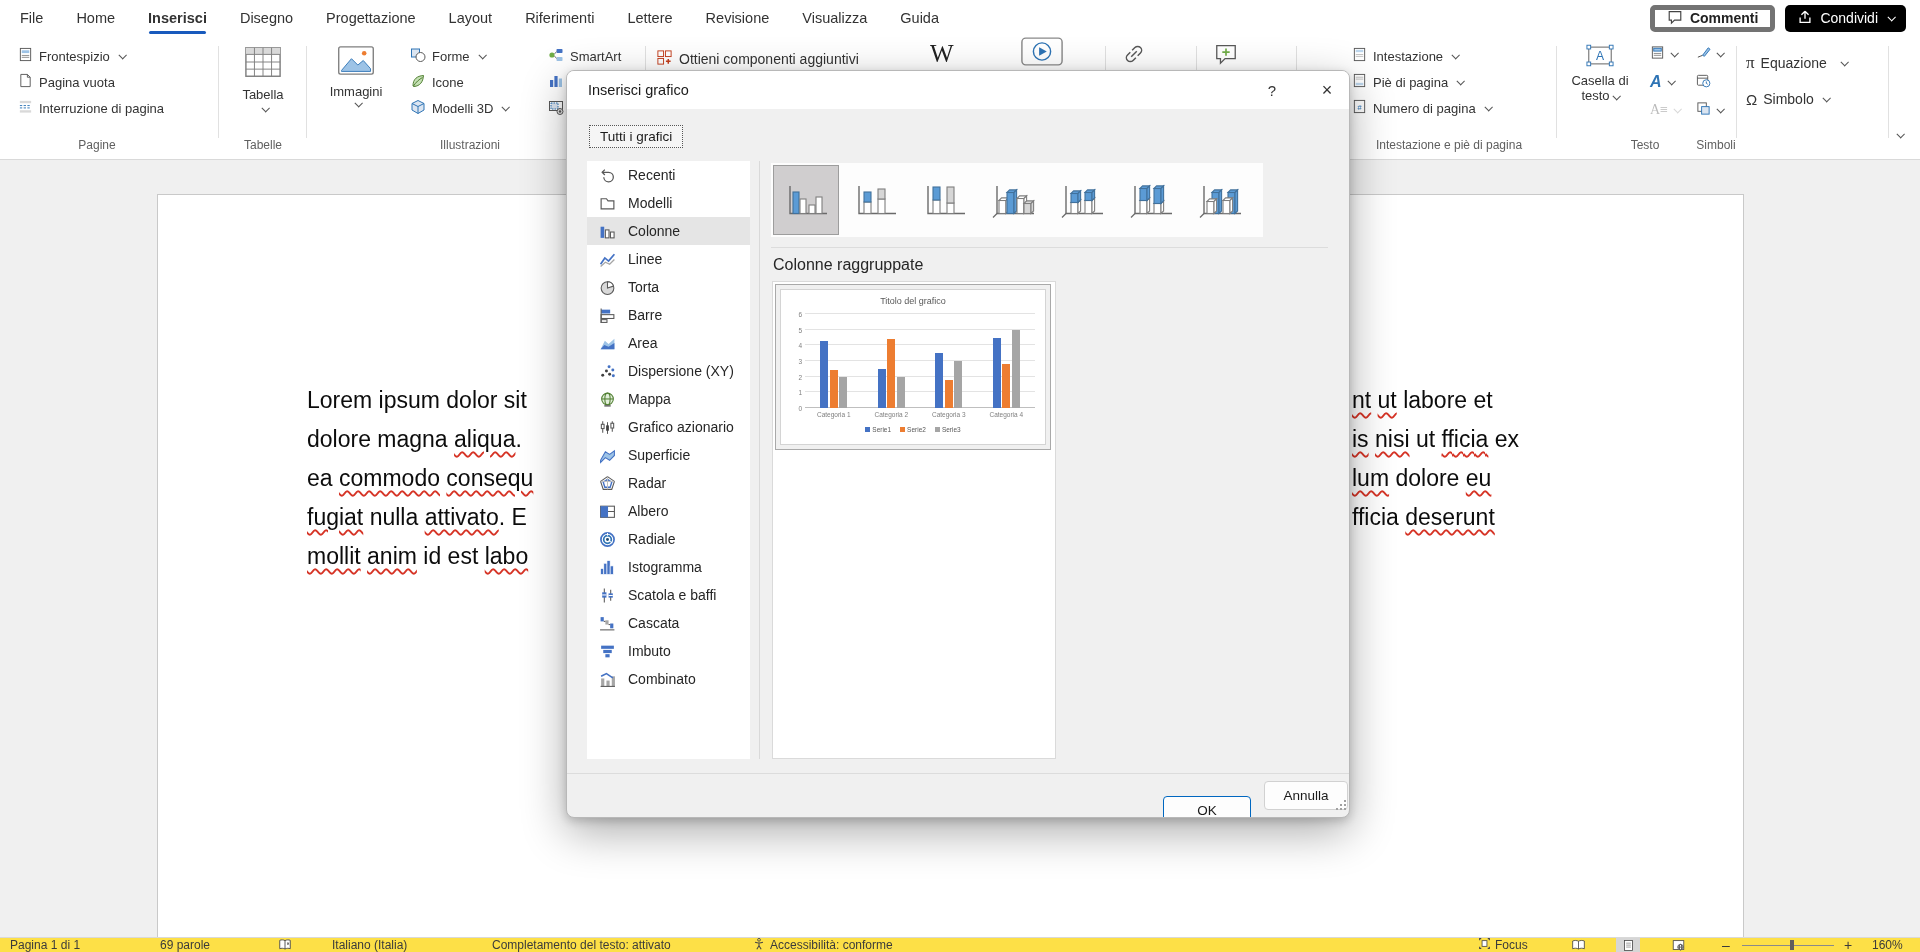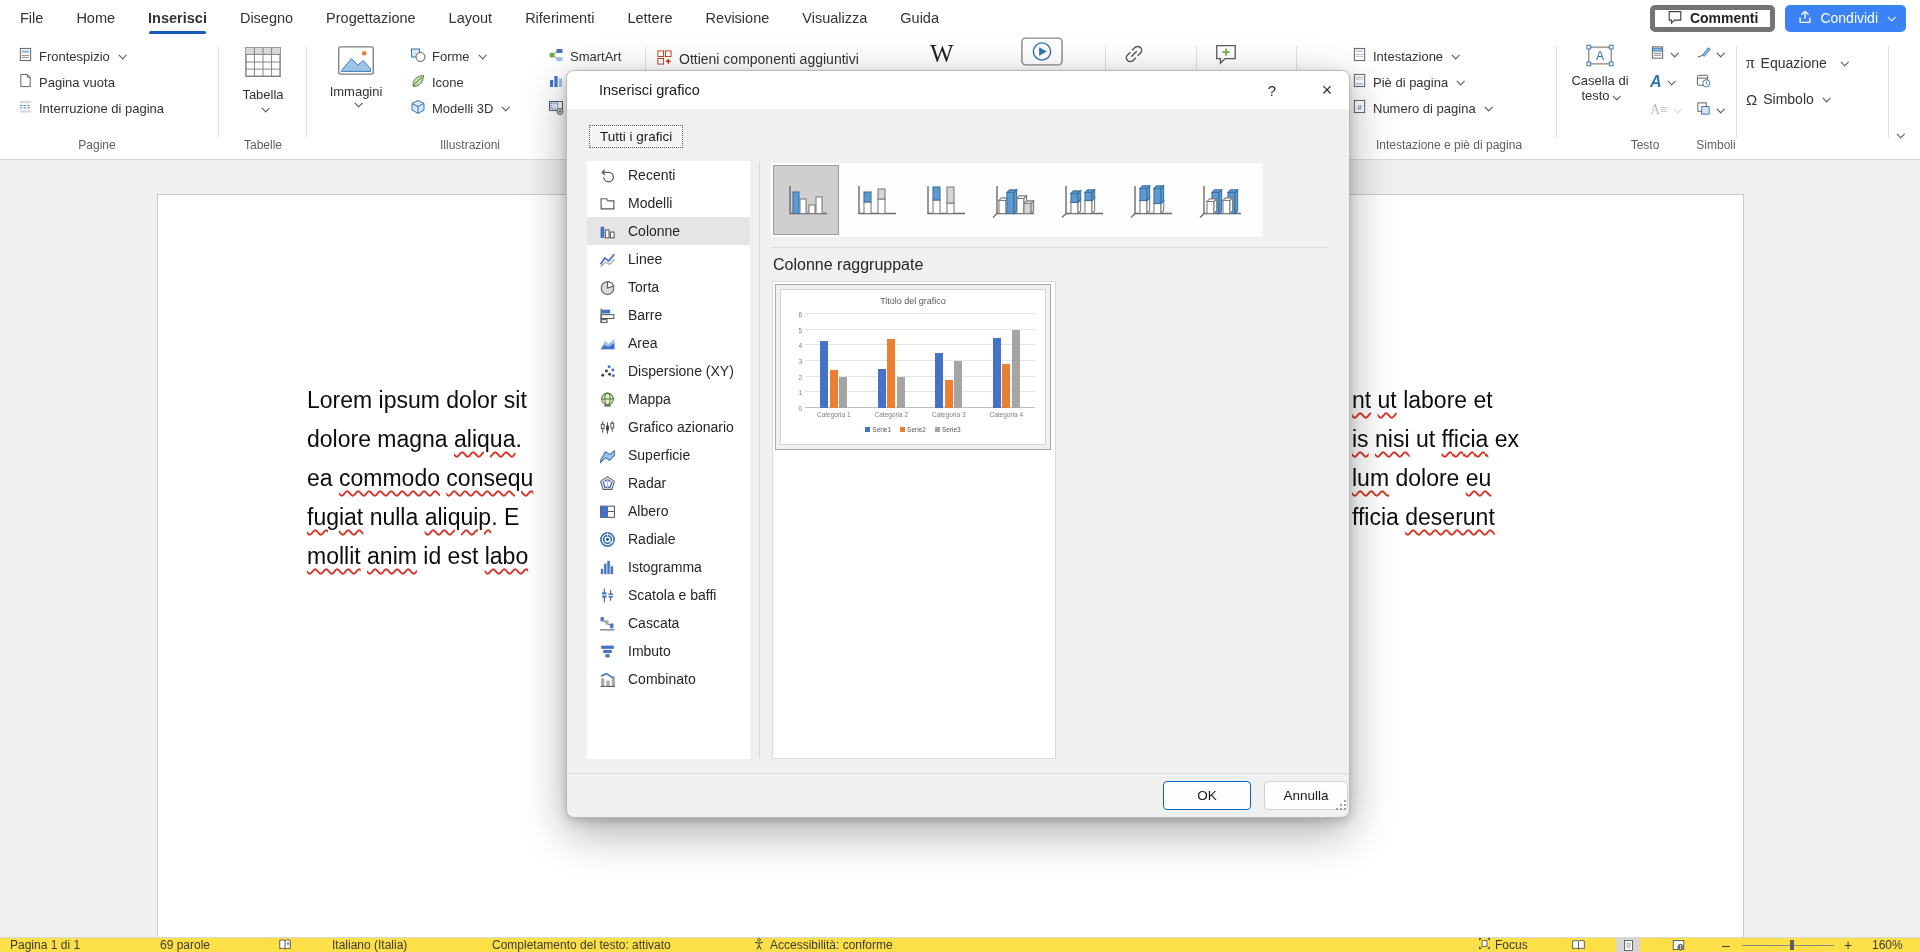--- a/index.html
+++ b/index.html
@@ -7,21 +7,21 @@
     font-family:"Liberation Sans", sans-serif; background:#f0f0f0; }
 
   
   .menubar { position:absolute; top:0; left:0; width:1920px; height:36px; background:#fff; display:flex; align-items:stretch; z-index:5;}
   .menu-tabs { display:flex; margin-left:20px; gap:33px; }
   .menu-tab { position:relative; display:flex; align-items:center; font-size:14.5px; color:#333; cursor:default; white-space:nowrap;}
   .menu-tab.active { font-weight:bold; }
   .menu-tab.active::after { content:""; position:absolute; left:1px; right:1px; bottom:2px; height:3px; background:#185abd; border-radius:2px; }
   .menubar-right { margin-left:auto; display:flex; align-items:center; gap:10px; margin-right:14px; }
   .btn-comments { display:flex; align-items:center; gap:7px; height:27px; padding:0 12px; border:5px solid #737373; border-radius:5px; background:#fff; font-size:14px; color:#222;font-weight:bold;}
-  .btn-share { display:flex; align-items:center; gap:7px; height:27px; padding:0 12px; border-radius:5px; background:#3b82f6; font-size:14px; color:#fff;}
+  .btn-share { display:flex; align-items:center; gap:7px; height:27px; padding:0 12px; border-radius:5px; background:#000000; font-size:14px; color:#fff;}
   .chev { display:inline-block; width:6px; height:6px; border-right:1.4px solid #555; border-bottom:1.4px solid #555; transform:rotate(45deg) translateY(-1px); margin-left:3px;}
   .chev.white { border-color:#fff; }
   .chev.gray { border-color:#aaa; }
 
   
   .ribbon { position:absolute; top:36px; left:0; width:1920px; height:124px; background:#fff; border-bottom:1px solid #d9d9d9; z-index:4;}
   .rsbtn { position:absolute; display:flex; align-items:center; gap:6px; font-size:13px; color:#333; white-space:nowrap; height:22px;}
   .rbig { position:absolute; display:flex; flex-direction:column; align-items:center; font-size:13px; color:#333; text-align:center;}
   .rbig .lbl { margin-top:3px; line-height:15px;}
   .rmini { position:absolute; display:flex; align-items:center; gap:3px; height:20px;}
@@ -34,21 +34,21 @@
   
   .canvas { position:absolute; top:161px; left:0; width:1920px; height:776px; background:#f0f0f0;padding-left:40px; }
   .page { position:absolute; left:157px; top:33px; width:1587px; height:743px; background:#fff; border:1px solid #c9c9c9; border-bottom:none;}
   .doc-block { position:absolute; font-size:23px; color:#0c0c0c; }
   .doc-line { height:39px; line-height:39px; white-space:pre; }
   .sq { text-decoration:underline; text-decoration-style:wavy; text-decoration-color:#d63426; text-decoration-thickness:1.5px; text-underline-offset:4px; }
 
   
   .dialog { position:absolute; left:566px; top:70px; width:784px; height:748px; background:#f0f0f0; border:1px solid #b8b8b8; border-radius:8px; box-shadow:0 14px 45px rgba(0,0,0,.33), 0 3px 10px rgba(0,0,0,.18); z-index:20; overflow:hidden;}
   .dlg-titlebar { position:absolute; top:0; left:0; right:0; height:38px; background:#fff; }
-  .dlg-title { position:absolute; left:32px; top:0; height:38px; display:flex; align-items:center; font-size:14.5px; color:#1a1a1a;}
+  .dlg-title { position:absolute; left:21px; top:0; height:38px; display:flex; align-items:center; font-size:14.5px; color:#1a1a1a;}
   .dlg-help { position:absolute; left:690px; top:0; width:30px; height:38px; display:flex; align-items:center; justify-content:center; font-size:15px; color:#333;}
   .dlg-close { position:absolute; left:742px; top:0; width:36px; height:38px; display:flex; align-items:center; justify-content:center; font-size:18px; color:#333;}
   .dlg-tab { position:absolute; left:22px; top:54px; padding:3px 10px; font-size:13.5px; color:#1a1a1a; border:1px dotted #555; background:#f5f5f5;}
   .cat-panel { position:absolute; left:20px; top:90px; width:163px; height:598px; background:#fff; }
   .cat-item { display:flex; align-items:center; gap:11px; height:28px; padding-left:12px; font-size:14px; color:#262626; cursor:default;}
   .cat-item.sel { background:#e5e5e5; }
   .cat-ic { width:18px; height:17px; display:flex; align-items:center; }
   .cat-ic svg { width:17px; height:17px; }
   .dlg-vdiv { position:absolute; left:192px; top:90px; width:1px; height:598px; background:#d9d9d9;}
   .thumb-strip { position:absolute; left:204px; top:92px; width:492px; height:74px; background:#fdfdfd; display:flex; align-items:center; gap:3px; padding-left:2px;}
@@ -66,21 +66,21 @@
   .mc-tick { position:absolute; left:-15px; width:12px; text-align:right; font-size:6.5px; color:#7f7f7f; transform:translateY(50%);}
   .mc-bars { position:absolute; left:0; right:0; top:0; bottom:0; display:flex; align-items:flex-end; justify-content:space-around;}
   .mc-group { display:flex; align-items:flex-end; gap:1.5px; height:100%;}
   .mc-bar { width:8px; }
   .mc-cats { position:absolute; left:24px; right:10px; top:121px; display:flex; justify-content:space-around; font-size:6.5px; color:#7f7f7f;}
   .mc-legend { position:absolute; left:0; right:0; top:136px; display:flex; justify-content:center; align-items:center; gap:9px; font-size:6.5px; color:#595959;}
   .mc-leg-item { display:flex; align-items:center; gap:2px;}
   .mc-sq { width:5px; height:5px; display:inline-block;}
   .dlg-footer-hr { position:absolute; left:0; right:0; top:702px; height:1px; background:#dcdcdc;}
   .dlg-btn { position:absolute; top:710px; height:29px; display:flex; align-items:center; justify-content:center; font-size:13.5px; color:#1a1a1a; background:#fdfdfd; border-radius:4px;}
-  .btn-ok { left:596px; width:88px; border:1px solid #0067c0;}
+  .btn-ok { left:596px; width:88px; border:1px solid #0067c0;margin-top:15px;}
   .btn-cancel { left:697px; width:84px; border:1px solid #d1d1d1;}
   .dlg-grip { position:absolute; right:2px; bottom:2px; }
 
   
   .statusbar { position:absolute; left:0; top:937px; width:1920px; height:15px; background:#fde047; border-top:1px solid #d9d9d9; font-size:12px; color:#3b3b3b; z-index:6;}
   .sitem { position:absolute; top:0; height:14px; display:flex; align-items:center; gap:4px; white-space:nowrap;}
   .view-ic { display:flex; align-items:center; justify-content:center; width:24px; height:14px;}
   .view-ic.sel { background:#d6d6d6; }
   .zoom-track { position:relative; width:92px; height:14px; }
   .zoom-track::before { content:""; position:absolute; left:0; right:0; top:7px; height:1px; background:#8a8a8a;}
@@ -362,21 +362,21 @@
   <div class="vdiv" style="left:1888px"></div>
   <span class="chev collapse-chev"></span>
 </div>
 
 <div class="canvas">
   <div class="page"></div>
   <div class="doc-block" style="left:307px;top:220px" id="doc-left">
       <div class="doc-line"><span>Lorem ipsum dolor sit</span></div>
       <div class="doc-line"><span>dolore magna </span><span class="sq">aliqua</span><span>.</span></div>
       <div class="doc-line"><span>ea </span><span class="sq">commodo</span><span> </span><span class="sq">consequ</span></div>
-      <div class="doc-line"><span class="sq">fugiat</span><span> nulla </span><span class="sq">aliquip</span><span>. E</span></div>
+      <div class="doc-line"><span class="sq">fugiat</span><span> nulla </span><span class="sq">attivato</span><span>. E</span></div>
       <div class="doc-line"><span class="sq">mollit</span><span> </span><span class="sq">anim</span><span> id est </span><span class="sq">labo</span></div>
     </div>
   <div class="doc-block" style="left:1352px;top:220px" id="doc-right">
       <div class="doc-line"><span class="sq">nt</span><span> </span><span class="sq">ut</span><span> labore et</span></div>
       <div class="doc-line"><span class="sq">is</span><span> </span><span class="sq">nisi</span><span> ut </span><span class="sq">fficia</span><span> ex</span></div>
       <div class="doc-line"><span class="sq">lum</span><span> dolore </span><span class="sq">eu</span></div>
       <div class="doc-line"><span>fficia</span><span> </span><span class="sq">deserunt</span></div>
     </div>
 </div>
 

